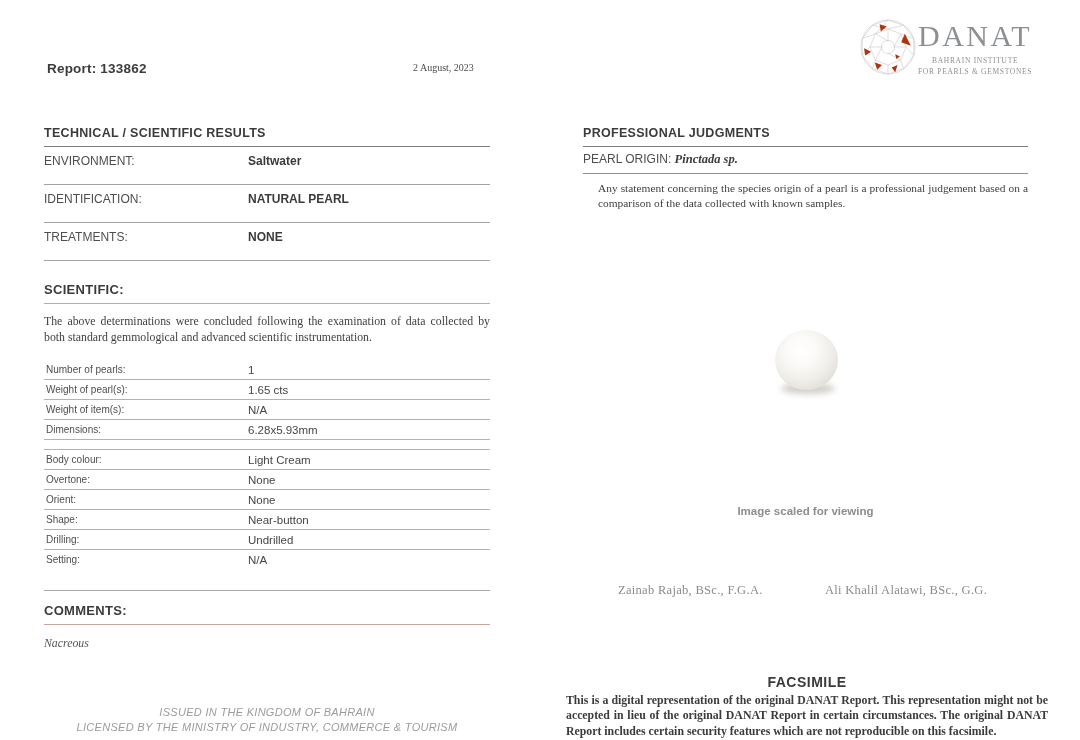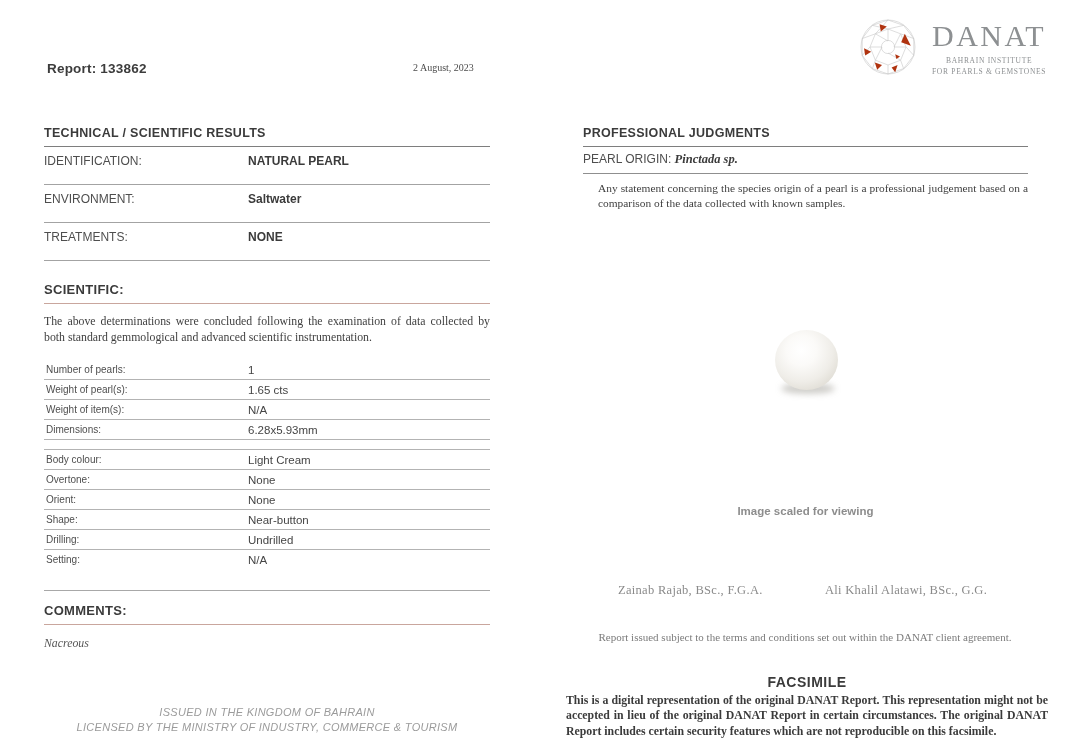--- a/index.html
+++ b/index.html
@@ -20,21 +20,21 @@
     font-size: 13.5px; font-weight: bold; color: #3c3c3c;
     letter-spacing: 0.2px;
   }
   .date {
     position: absolute; left: 413px; top: 62px;
     font-size: 10px; color: #4c4c4c;
     font-family: "Liberation Serif", serif;
   }
   .logo { position: absolute; left: 858px; top: 16px; display: flex; align-items: center; }
   .emblem { width: 60px; height: 62px; }
-  .wordmark-block { margin-left: 14px; text-align: center; }
+  .wordmark-block { text-align: center; }
   .wordmark {
     font-family: "Liberation Serif", serif;
     font-size: 30px; font-weight: 400; color: #8d9092;
     letter-spacing: 2.5px; line-height: 1;
   }
   .logo-sub {
     margin-top: 4px; color: #8d9092;
     font-size: 7.5px; letter-spacing: 0.7px; line-height: 1.5;
     font-family: "Liberation Serif", serif;
   }
@@ -196,26 +196,26 @@
         <div>BAHRAIN INSTITUTE</div>
         <div>FOR PEARLS &amp; GEMSTONES</div>
       </div>
     </span>
   </div>
 
   <div class="col-left">
     <div class="sec-title">TECHNICAL / SCIENTIFIC RESULTS</div>
 
     <div class="kv-row">
+      <span class="k">ENVIRONMENT:</span>
+      <span class="v">Saltwater</span>
+    </div>
+    <div class="kv-row">
       <span class="k">IDENTIFICATION:</span>
       <span class="v">NATURAL PEARL</span>
-    </div>
-    <div class="kv-row">
-      <span class="k">ENVIRONMENT:</span>
-      <span class="v">Saltwater</span>
     </div>
     <div class="kv-row">
       <span class="k">TREATMENTS:</span>
       <span class="v">NONE</span>
     </div>
 
     <div class="sub-title">SCIENTIFIC:</div>
     <div class="expl-text">The above determinations were concluded following the examination of data collected by both standard gemmological and advanced scientific instrumentation.</div>
 
     <div class="detail-table">
@@ -280,21 +280,20 @@
     <div class="origin-note">Any statement concerning the species origin of a pearl is a professional judgement based on a comparison of the data collected with known samples.</div>
   </div>
 
   <div class="pearl-shadow"></div>
   <div class="pearl"></div>
   <div class="img-caption">Image scaled for viewing</div>
 
   <div class="sig sig-1">Zainab Rajab, BSc., F.G.A.</div>
   <div class="sig sig-2">Ali Khalil Alatawi, BSc., G.G.</div>
 
-  <div class="terms">Report issued subject to the terms and conditions set out within the DANAT client agreement.</div>
 
   <div class="facsimile">
     <div class="fac-title">FACSIMILE</div>
     <div class="fac-body">This is a digital representation of the original DANAT Report. This representation might not be accepted in lieu of the original DANAT Report in certain circumstances. The original DANAT Report includes certain security features which are not reproducible on this facsimile.</div>
   </div>
 
   <div class="footer-left">
     <div>ISSUED IN THE KINGDOM OF BAHRAIN</div>
     <div>LICENSED BY THE MINISTRY OF INDUSTRY, COMMERCE &amp; TOURISM</div>
   </div>

